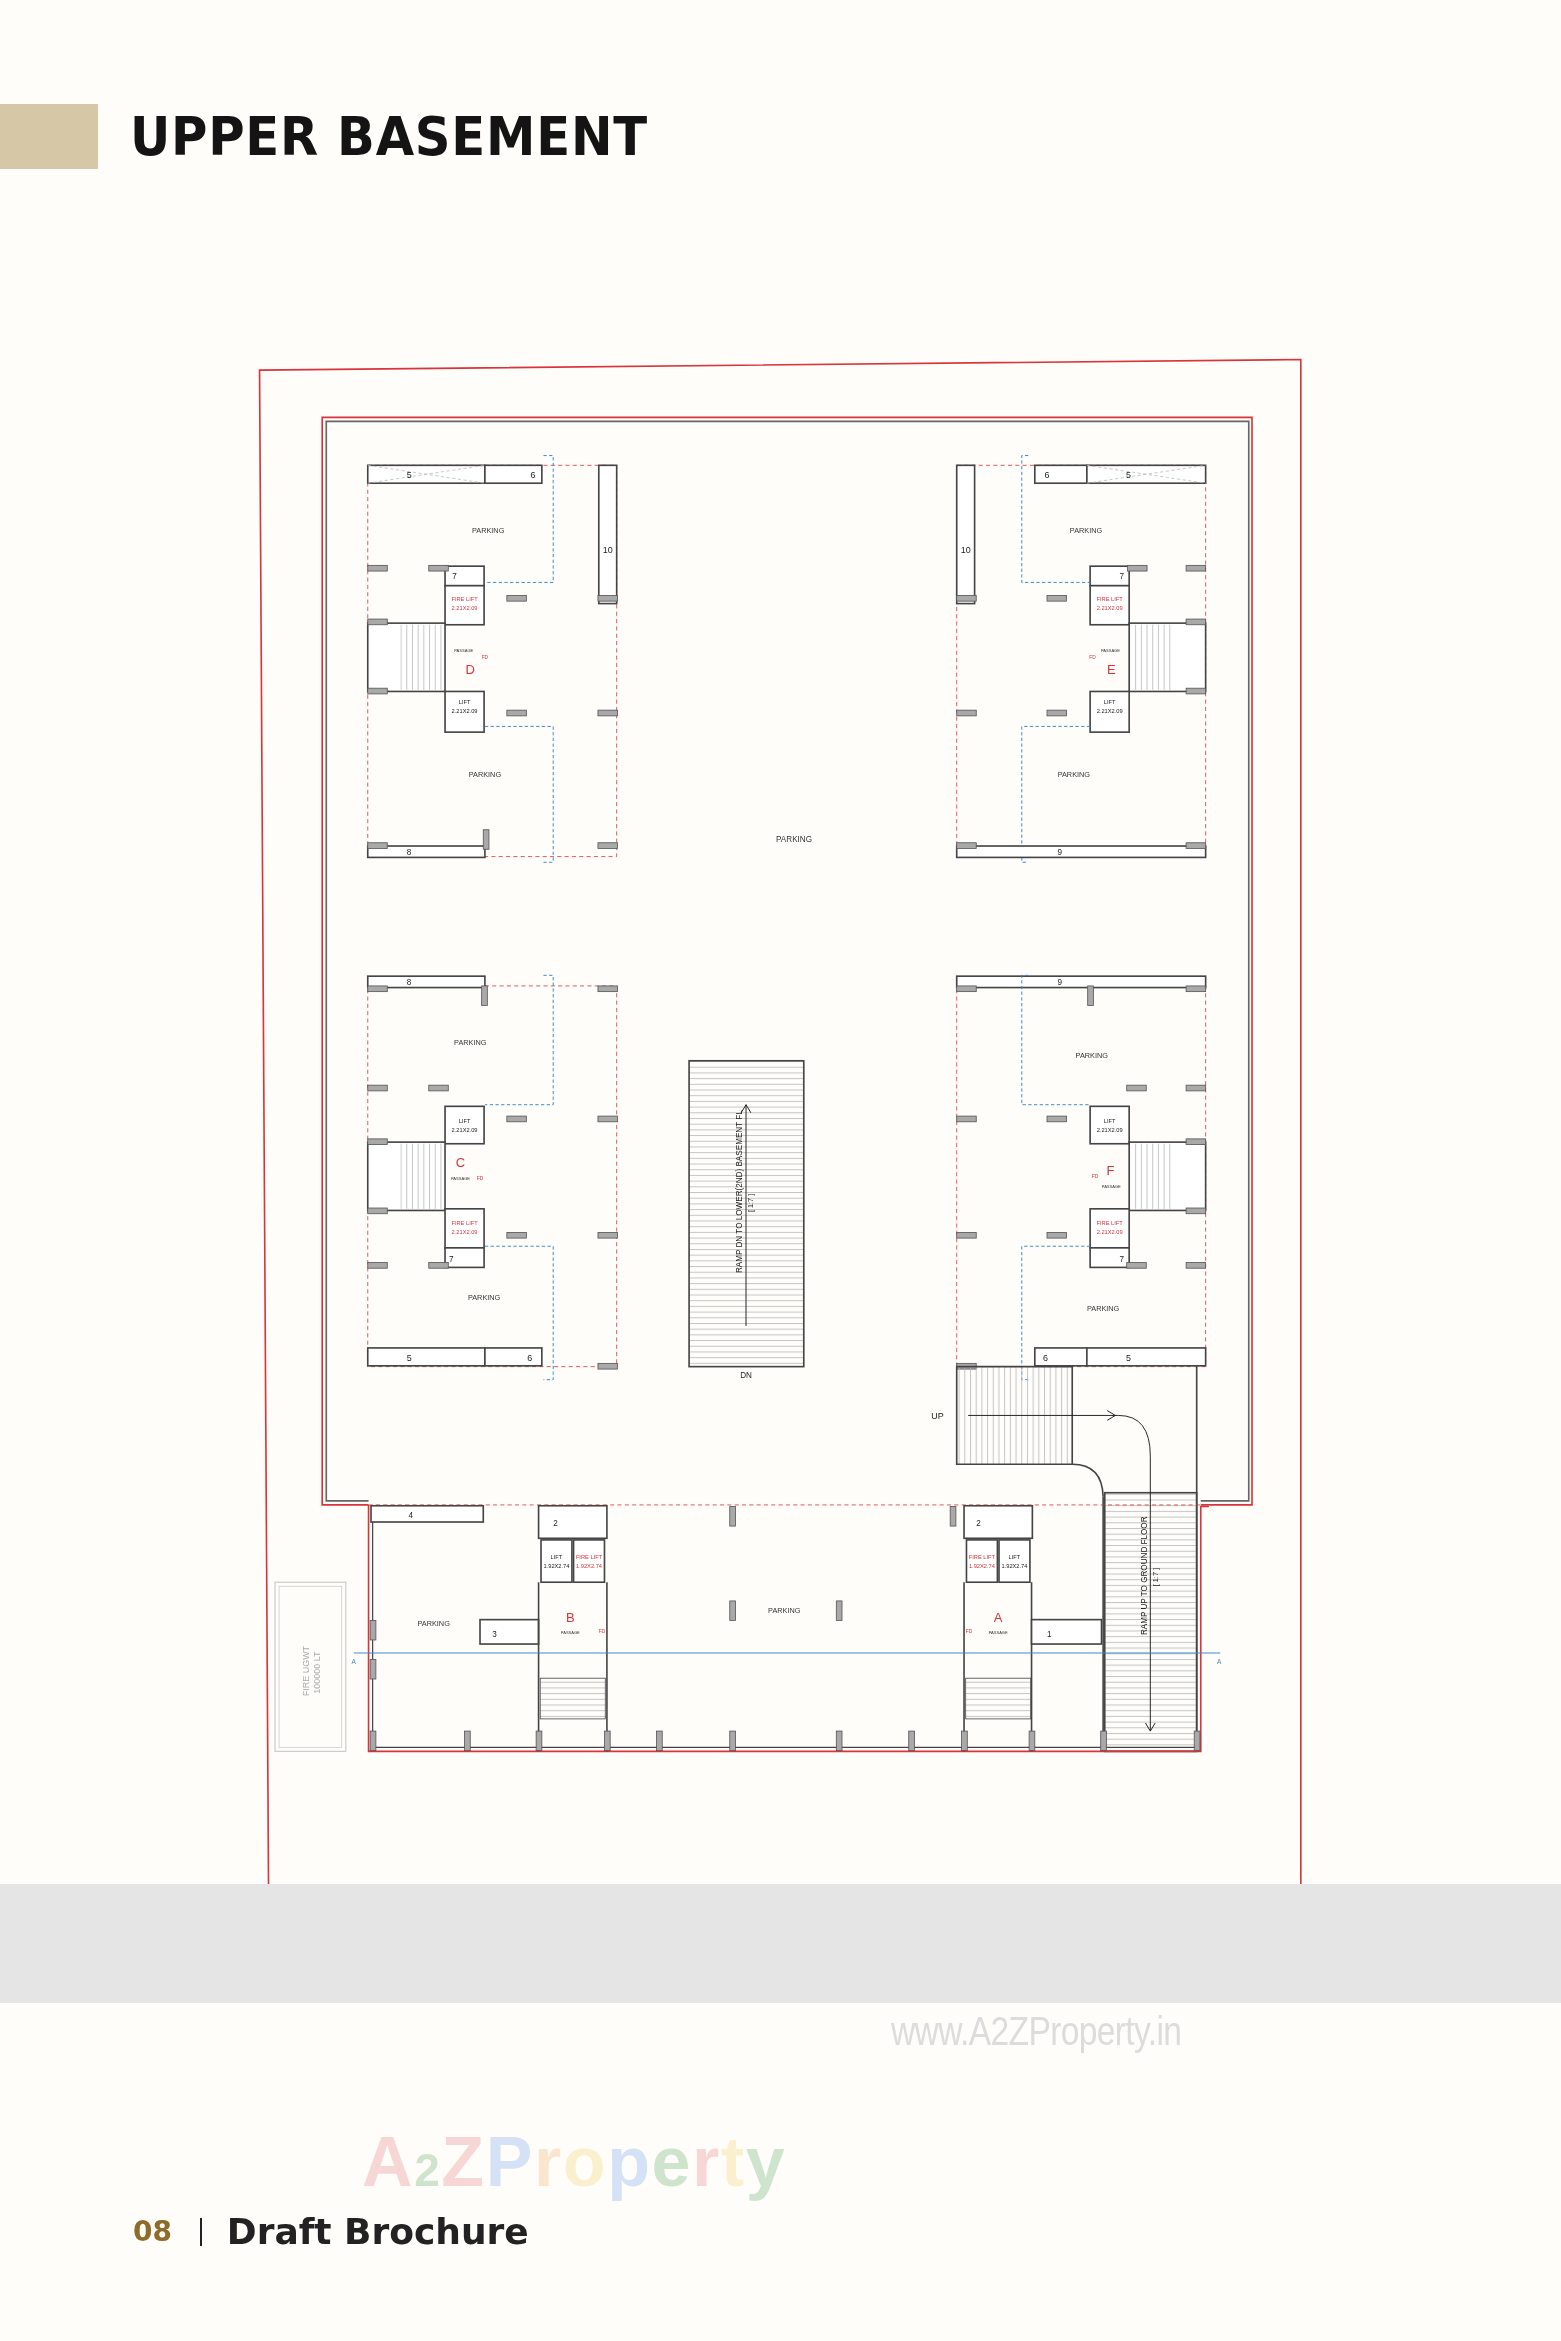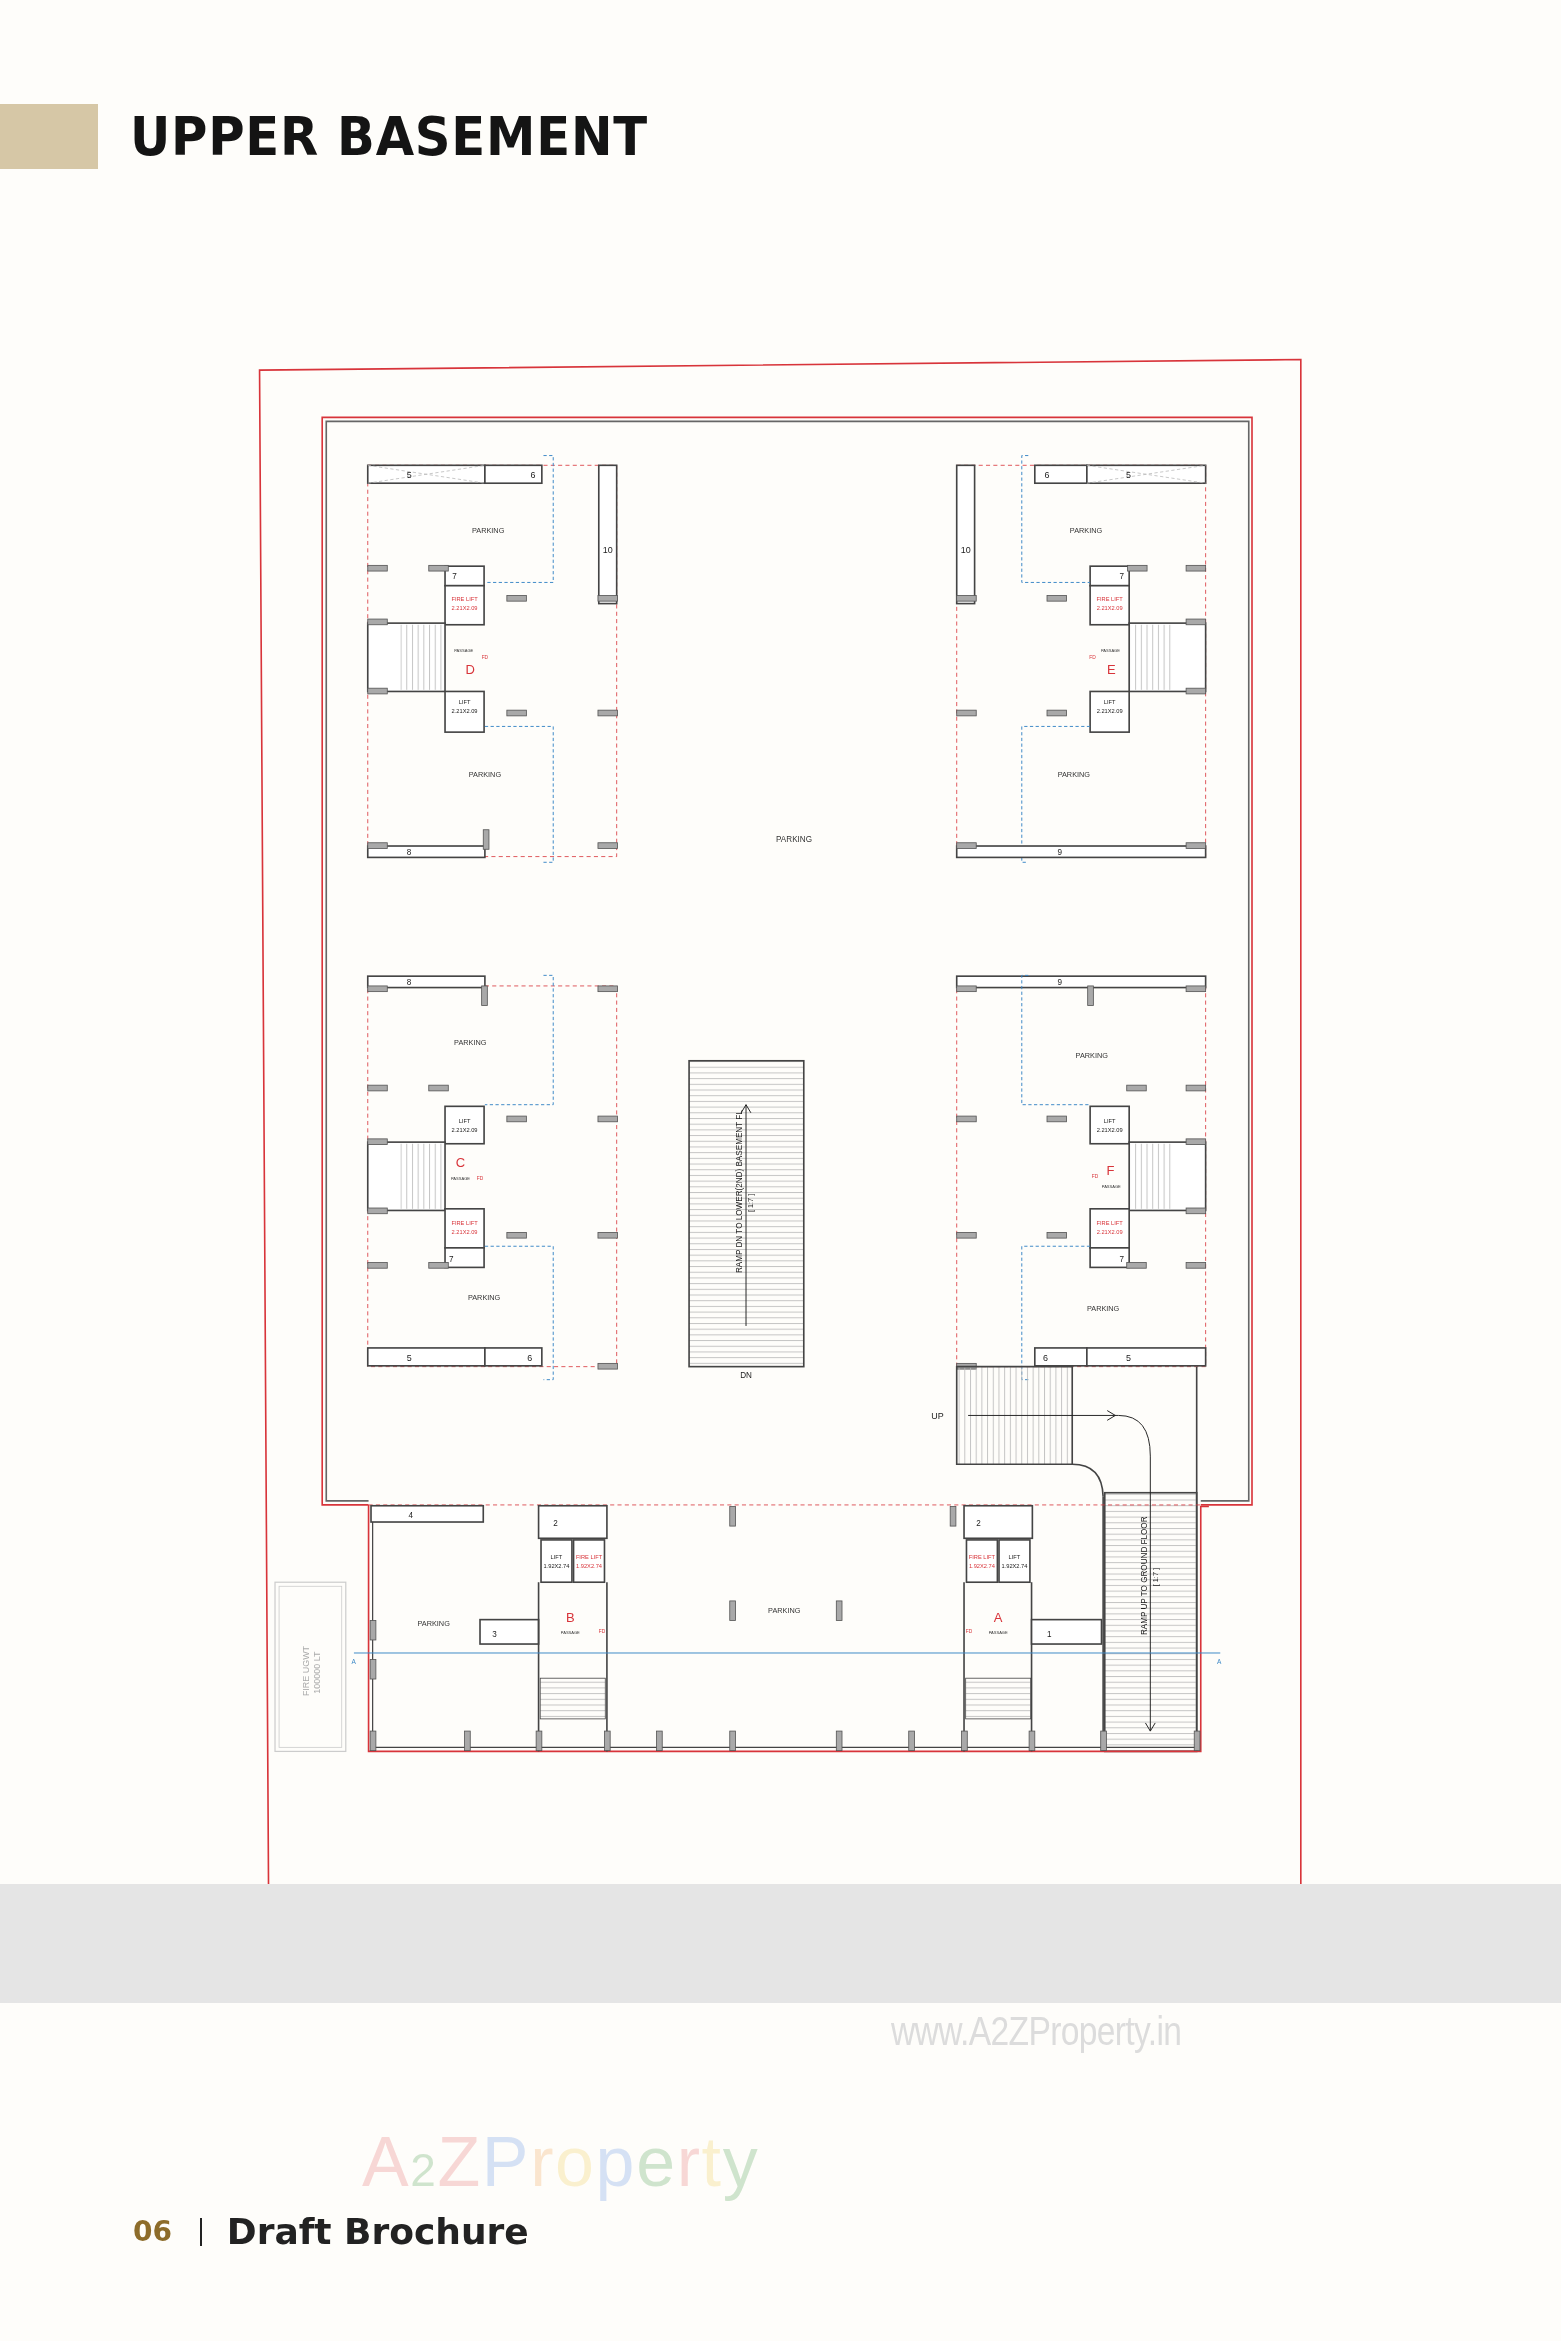--- a/index.html
+++ b/index.html
@@ -14,21 +14,21 @@
     font-family:"DejaVu Sans", sans-serif; font-weight:bold; font-size:54px;
     color:#141414; letter-spacing:0.8px; transform:scaleX(0.92); transform-origin:left center;
   }
   #plan { position:absolute; left:0; top:0; }
   .band { position:absolute; left:0; top:1884px; width:1562px; height:119px; background:#e5e5e5; }
   .www {
     position:absolute; left:891px; top:2008px; font-size:41px; color:#dcdcdc;
     transform:scaleX(0.82); transform-origin:left top; letter-spacing:-0.8px;
   }
   .logo {
-    position:absolute; left:362px; top:2122px; font-size:70px; font-weight:normal;
+    position:absolute; left:362px; top:2122px; font-size:70px; font-weight:bold;
     letter-spacing:1.6px; opacity:0.28;
   }
   .logo span { display:inline-block; }
   .footer { position:absolute; left:133px; top:2213px; height:37px; display:flex; align-items:center; }
   .footer .num { color:#8d6c2a; font-weight:bold; font-size:28px; font-family:"DejaVu Sans", sans-serif; }
   .footer .sep { width:2.4px; height:28px; background:#222; margin:0 24.4px 0 28px; }
   .footer .doc { color:#222; font-weight:bold; font-size:36px; font-family:"DejaVu Sans", sans-serif; }
   svg text { font-family:"Liberation Sans", sans-serif; }
 </style>
 </head>
@@ -328,17 +328,17 @@
 </svg>
 
 <div class="band"></div>
 <div class="www">www.A2ZProperty.in</div>
 
 <div class="logo">
   <span style="color:#e87878">A</span><span style="color:#5aa55a;font-size:46px">2</span><span style="color:#e87878">Z</span><span> </span><span style="color:#6f9be6">P</span><span style="color:#f0a860">r</span><span style="color:#f0d060">o</span><span style="color:#6f9be6">p</span><span style="color:#5aa55a">e</span><span style="color:#e87878">r</span><span style="color:#f0d060">t</span><span style="color:#5aa55a">y</span>
 </div>
 
 <div class="footer">
-  <span class="num">06</span>
+  <span class="num">08</span>
   <span class="sep"></span>
   <span class="doc">Draft Brochure</span>
 </div>
 
 
 </body></html>

